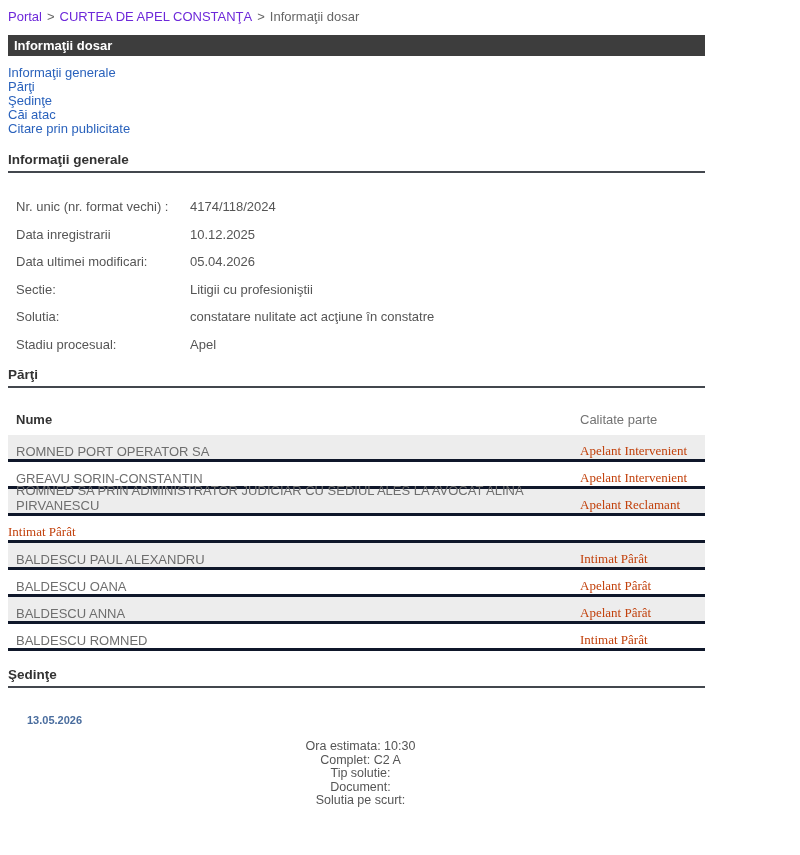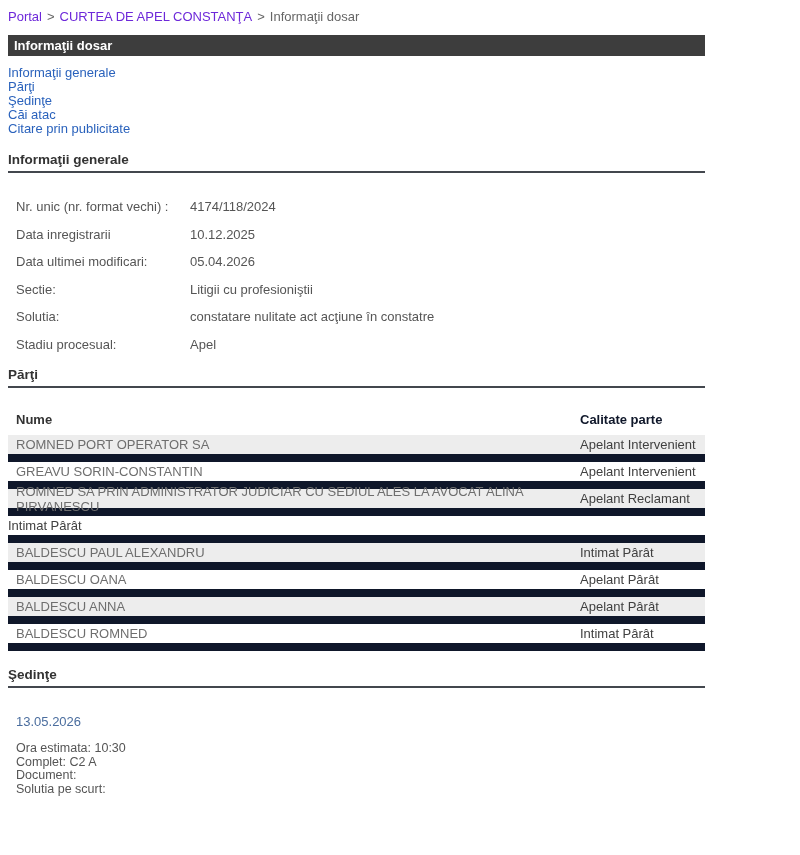--- a/index.html
+++ b/index.html
@@ -44,33 +44,33 @@
   
   .fields { margin-top: 27px; padding-left: 8px; }
   .field { display: flex; margin-bottom: 14px; line-height: 13.5px; }
   .field .flabel { width: 174px; flex: 0 0 174px; color: #555555; }
   .field .fvalue { color: #555555; }
 
   
   .ptable { margin-top: 21px; width: 697px; }
   .thead { display: flex; height: 20px; margin-bottom: 6px; align-items: center; }
   .thead .h-name { flex: 0 0 572px; padding-left: 8px; font-weight: bold; color: #333333; }
-  .thead .h-role { font-weight: bold; color: #0f172a; }
-  .trow { display: flex; height: 27px; align-items: center; border-bottom: 8px solid #0f172a; }
+  .thead .h-role { font-weight: normal; color: #737373; }
+  .trow { display: flex; height: 27px; align-items: flex-end; border-bottom: 3px solid #0f172a; }
   .trow:nth-child(odd) { background: #ededed; }
   .trow .c-name { flex: 0 0 572px; padding-left: 8px; color: #6e6e6e; }
-  .trow .c-role { color: #404040; }
+  .trow .c-role { color: #c2410c; font-family: Liberation Serif, serif; }
 
   
   .hearing-section { }
   .hearing-date {
-    display: inline-block; margin-top: 26px; margin-left: 8px;
-    color: #4a6d9e; text-decoration: none; cursor: pointer; font-size: 13px;
+    display: inline-block; margin-top: 26px; margin-left: 19px;
+    color: #4a6d9e; text-decoration: none; cursor: pointer; font-size: 11px; font-weight: bold;
   }
-  .hearing-details { margin-top: 13px; margin-left: 8px; }
+  .hearing-details { margin-top: 13px; margin-left: 8px; text-align: center; }
   .hearing-details div { line-height: 13.5px; color: #555555; font-size: 12.5px; }
 </style>
 </head>
 <body>
 
 <div class="page">
 
   <div class="breadcrumb">
     <a>Portal</a><span class="sep">&gt;</span><a>CURTEA DE APEL CONSTANŢA</a><span class="sep">&gt;</span><span class="current">Informaţii dosar</span>
   </div>
@@ -155,18 +155,19 @@
       </div>
     </div>
   </div>
 
   <div class="hearing-section">
     <div class="section-heading">Şedinţe</div>
     <a class="hearing-date">13.05.2026</a>
     <div class="hearing-details">
       <div>Ora estimata: 10:30</div>
       <div>Complet: C2 A</div>
+      <div>Tip solutie:</div>
       <div>Document:</div>
       <div>Solutia pe scurt:</div>
     </div>
   </div>
 
 </div>
 
 </body></html>

